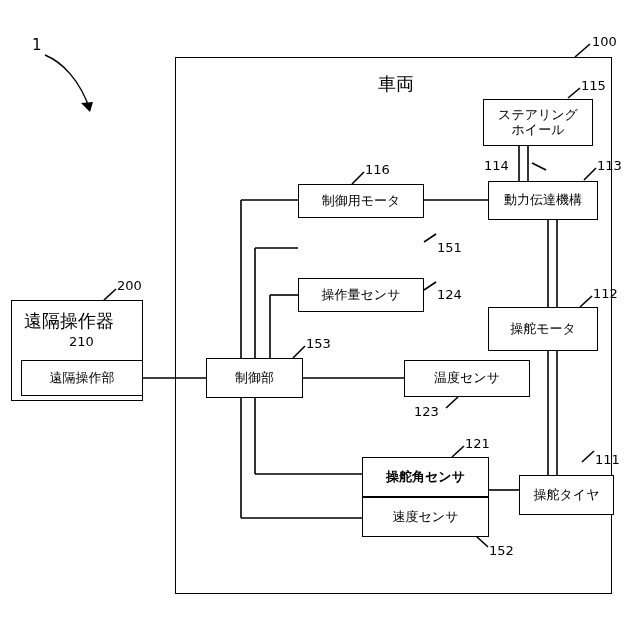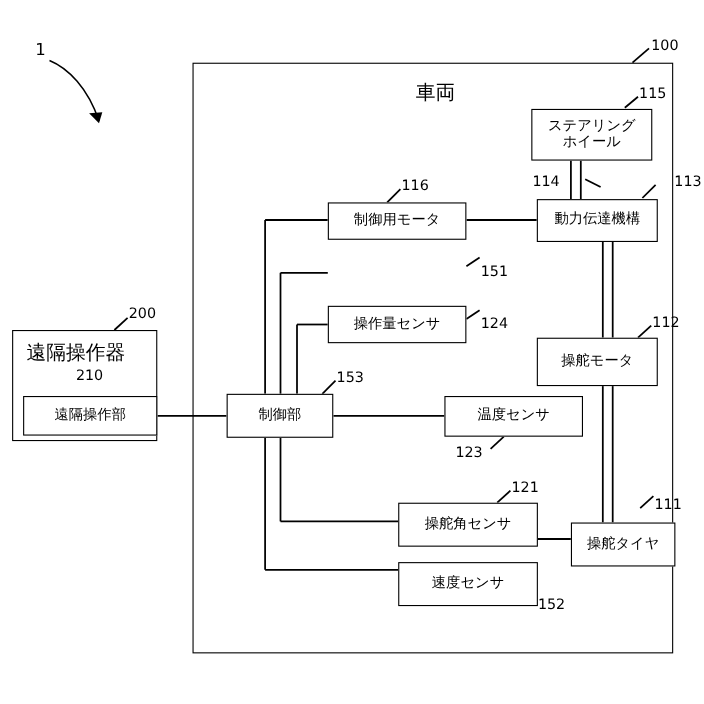--- a/index.html
+++ b/index.html
@@ -139,21 +139,21 @@
 
   <div class="ref" style="left:592px; top:34px;">100</div>
 
   <div class="box" style="left:483px; top:99px; width:110px; height:47px;">ステアリング
 ホイール</div>
   <div class="ref" style="left:581px; top:78px;">115</div>
 
   <div class="ref" style="left:484px; top:158px;">114</div>
 
   <div class="box" style="left:488px; top:181px; width:110px; height:39px;">動力伝達機構</div>
-  <div class="ref" style="left:597px; top:158px;margin-left:16px;">113</div>
+  <div class="ref" style="left:597px; top:158px;">113</div>
 
   <div class="box" style="left:298px; top:184px; width:126px; height:34px;">制御用モータ</div>
   <div class="ref" style="left:365px; top:162px;">116</div>
 
   <div class="ref" style="left:437px; top:240px;">151</div>
 
   <div class="box" style="left:298px; top:278px; width:126px; height:34px;">操作量センサ</div>
   <div class="ref" style="left:437px; top:287px;">124</div>
 
   <div class="box" style="left:488px; top:307px; width:110px; height:44px;">操舵モータ</div>
@@ -166,22 +166,22 @@
 
   <div class="box" style="left:21px; top:360px; width:122px; height:36px;">遠隔操作部</div>
   <div class="ref" style="left:69px; top:334px;">210</div>
 
   <div class="box" style="left:206px; top:358px; width:97px; height:40px;">制御部</div>
   <div class="ref" style="left:306px; top:336px;">153</div>
 
   <div class="box" style="left:404px; top:360px; width:126px; height:37px;">温度センサ</div>
   <div class="ref" style="left:414px; top:404px;">123</div>
 
-  <div class="box" style="left:362px; top:457px; width:127px; height:40px;">操舵角センサ</div>
+  <div class="box" style="left:362px; top:457px; width:127px; height:40px;font-weight:bold;">操舵角センサ</div>
   <div class="ref" style="left:465px; top:436px;">121</div>
 
-  <div class="box" style="left:362px; top:497px; width:127px; height:40px;margin-top:14px;">速度センサ</div>
+  <div class="box" style="left:362px; top:497px; width:127px; height:40px;">速度センサ</div>
   <div class="ref" style="left:489px; top:543px;">152</div>
 
   <div class="box" style="left:519px; top:475px; width:95px; height:40px;">操舵タイヤ</div>
   <div class="ref" style="left:595px; top:452px;">111</div>
 
 </div>
 
 </body></html>

